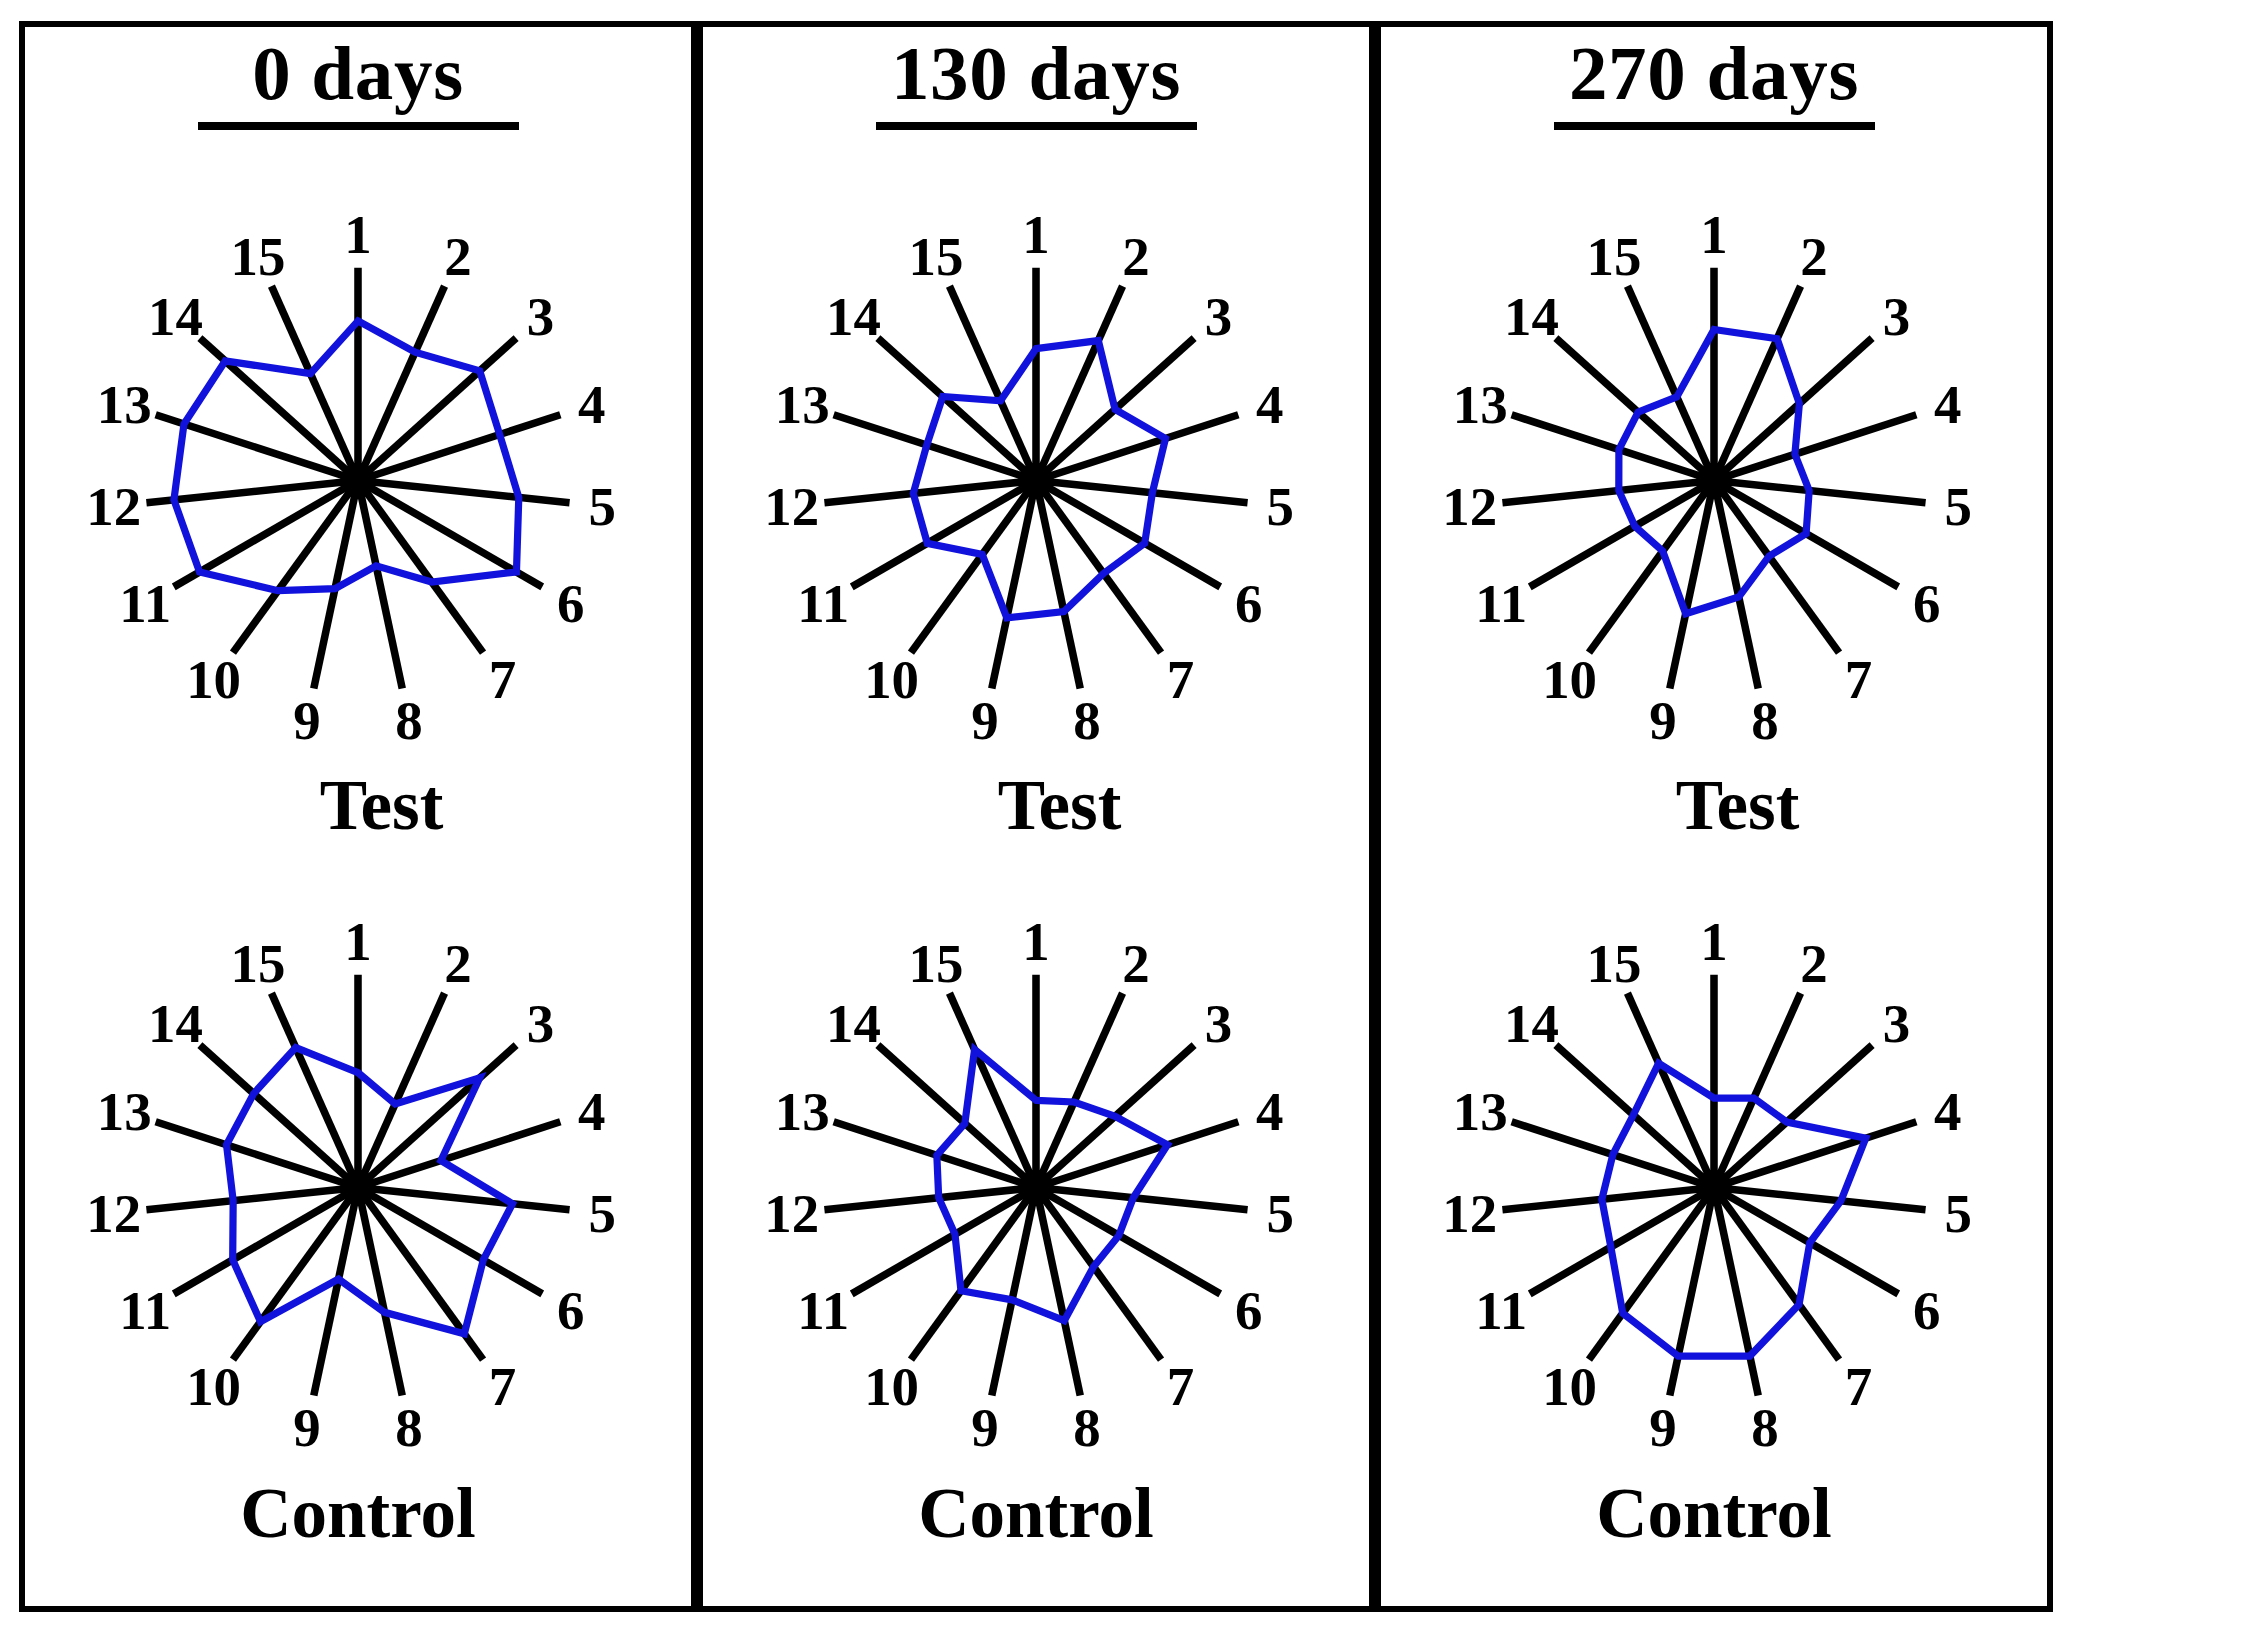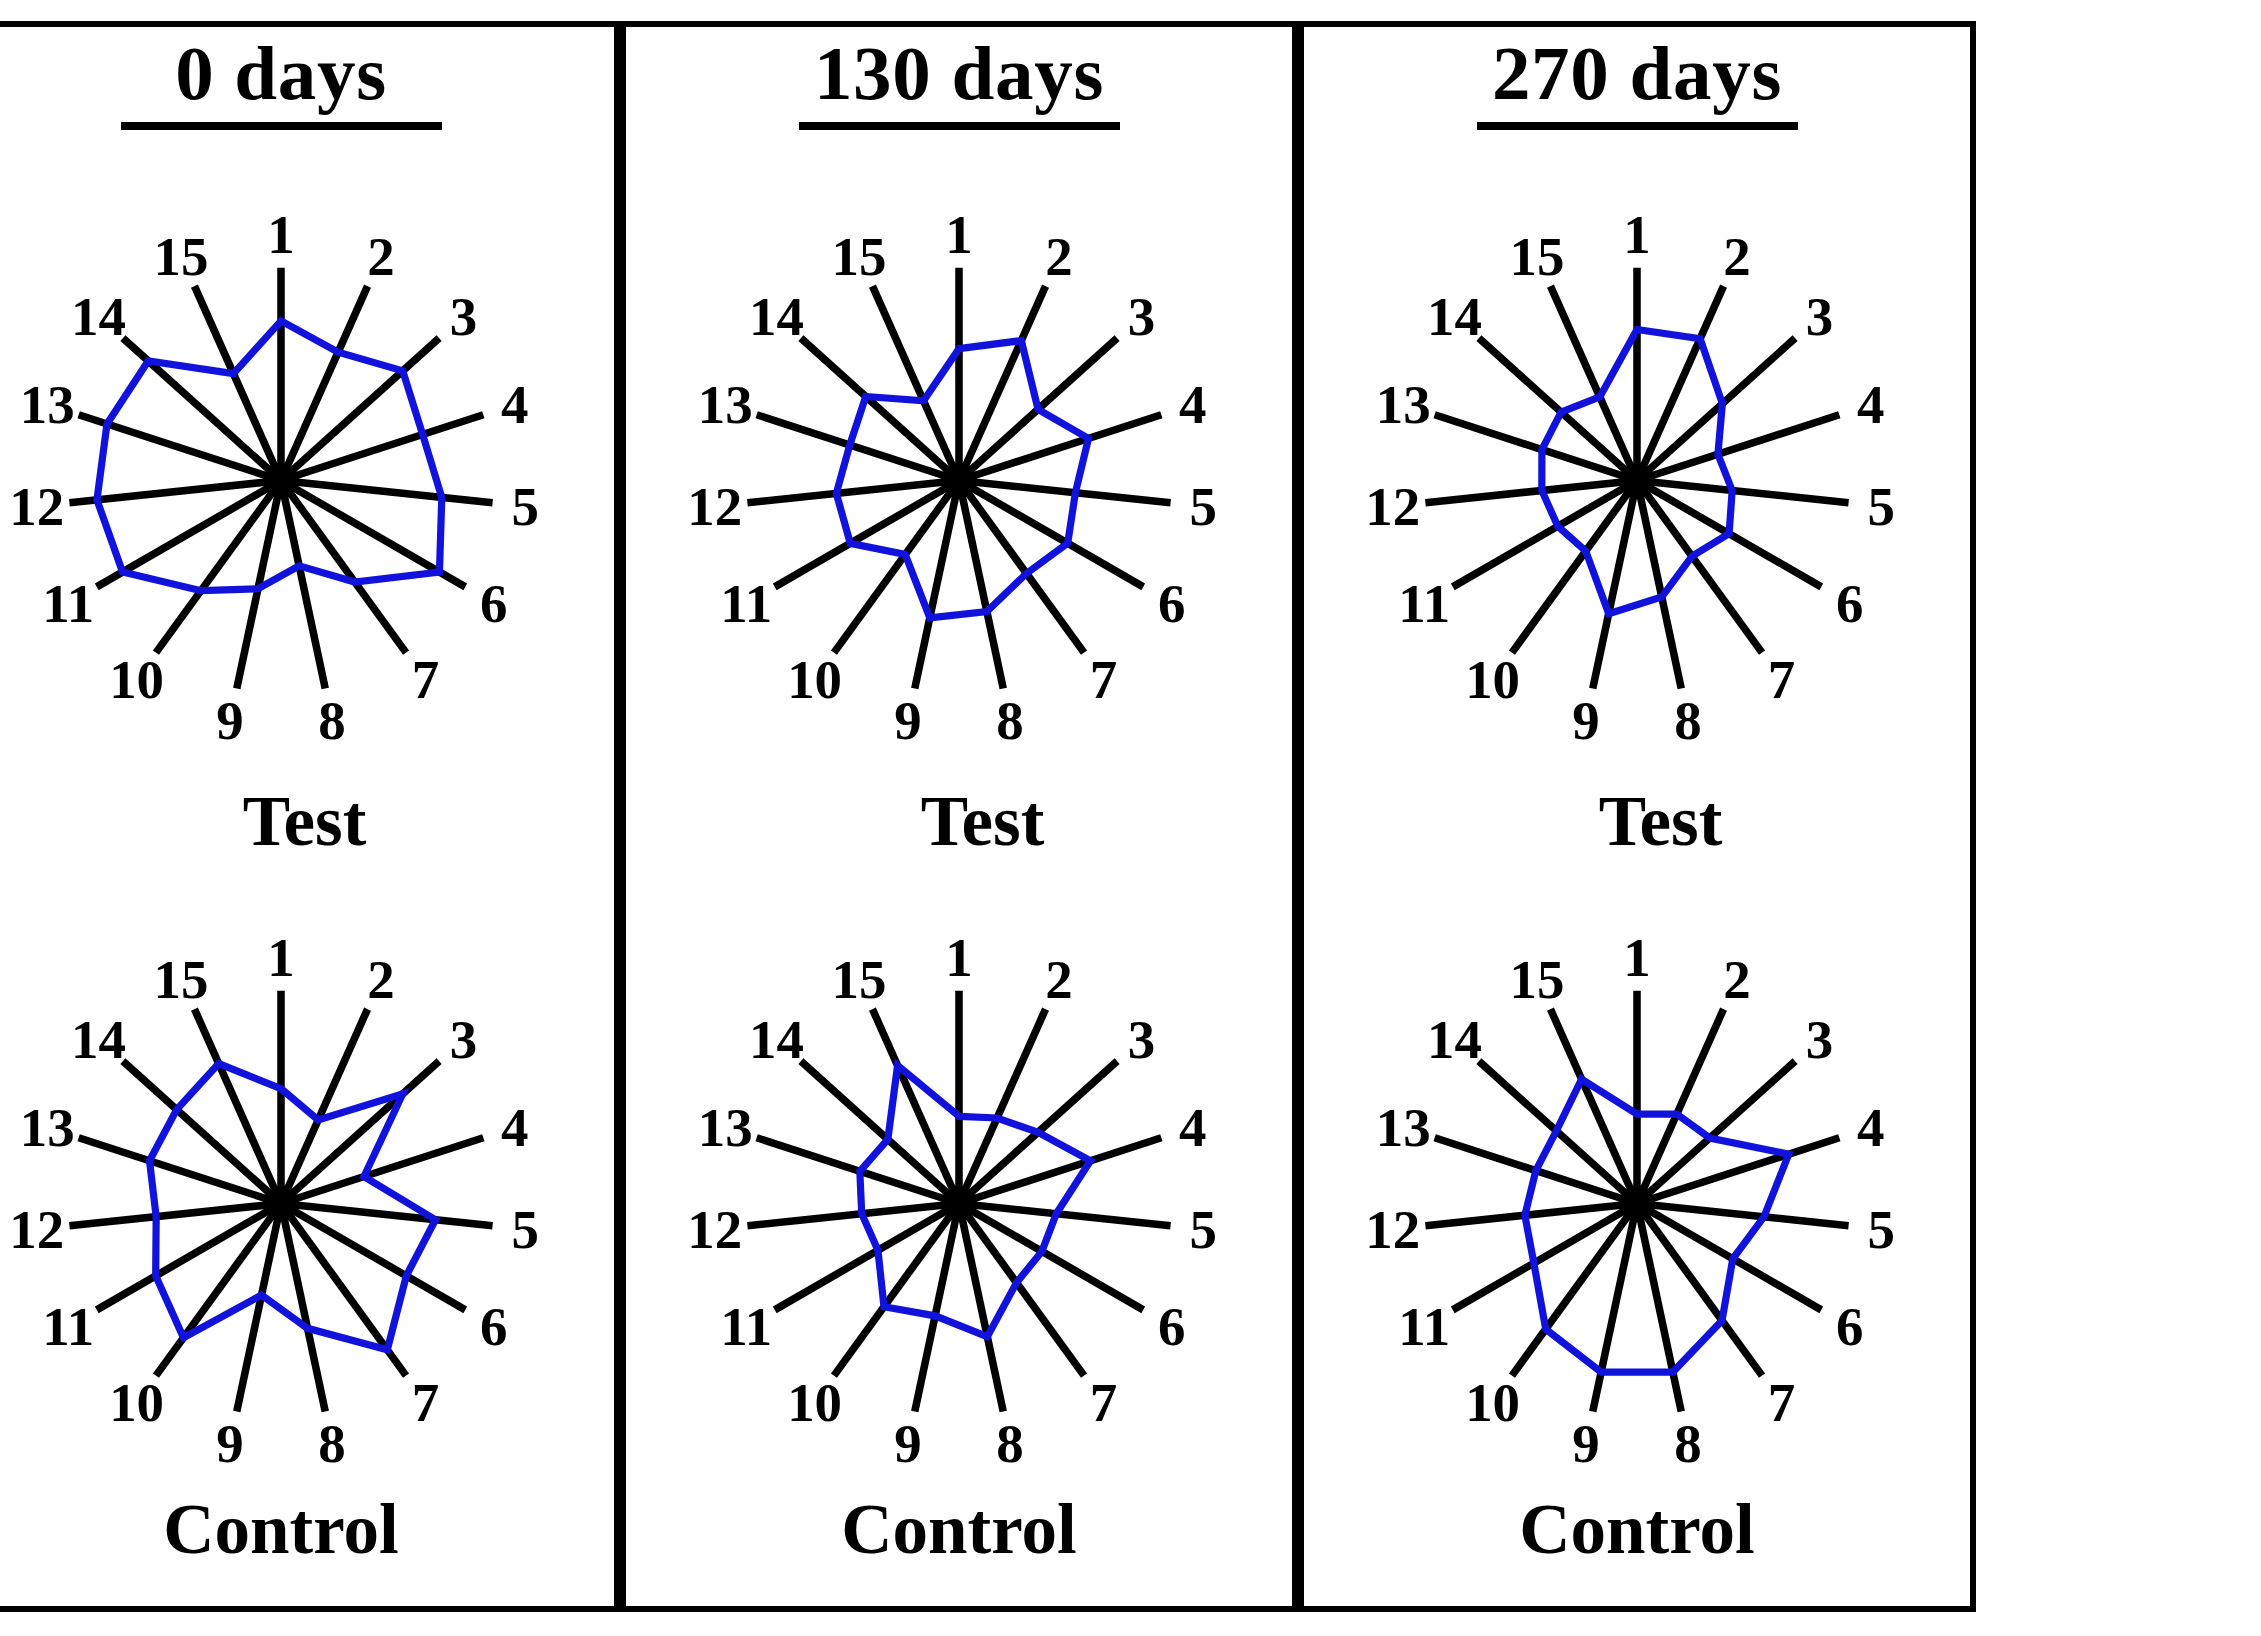--- a/index.html
+++ b/index.html
@@ -9,21 +9,21 @@
   }
   body {
     width: 2261px;
     height: 1637px;
     font-family: "Liberation Serif", serif;
     position: relative;
     overflow: hidden;
   }
   .panels-row {
     display: flex;
-    justify-content: flex-end;
+    justify-content: space-between;
     padding: 20.6px 19px 0 19px;
     box-sizing: border-box;
     width: 1995px;
     border-radius: 22px;
   }
   .panel {
     width: 678px;
     height: 1591px;
     border: 6.2px solid #000000;
     box-sizing: border-box;
@@ -49,21 +49,21 @@
   }
   svg.radar.test-chart { margin-top: 76px; }
   svg.radar.control-chart { margin-top: 65px; }
   .chart-caption {
     font-size: 71px;
     font-weight: bold;
     line-height: 1.2;
     text-align: center;
     color: #000000;
   }
-  .chart-caption.test-caption { margin-top: 24px; padding-left: 47px; }
+  .chart-caption.test-caption { margin-top: 8px; padding-left: 47px; }
   .chart-caption.control-caption { margin-top: 9px; }
 </style>
 </head>
 <body>
 
 <div class="panels-row">
 
   <section class="panel">
     <div class="panel-title">0 days</div>
     <div class="title-underline"></div>

